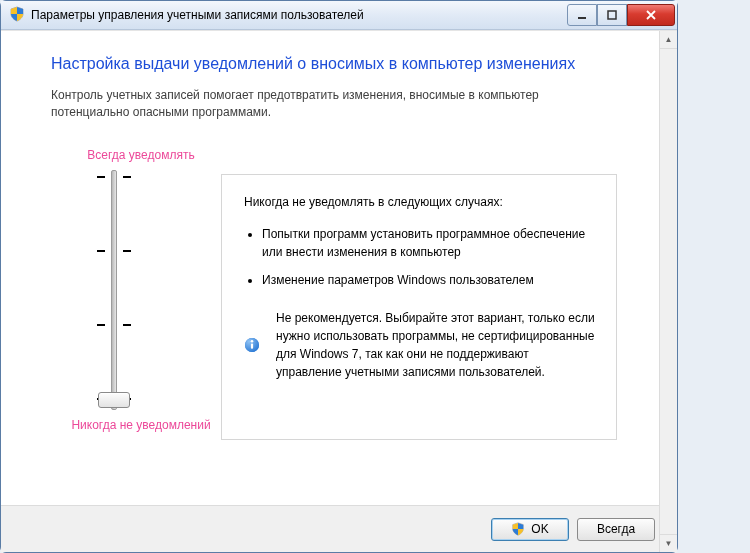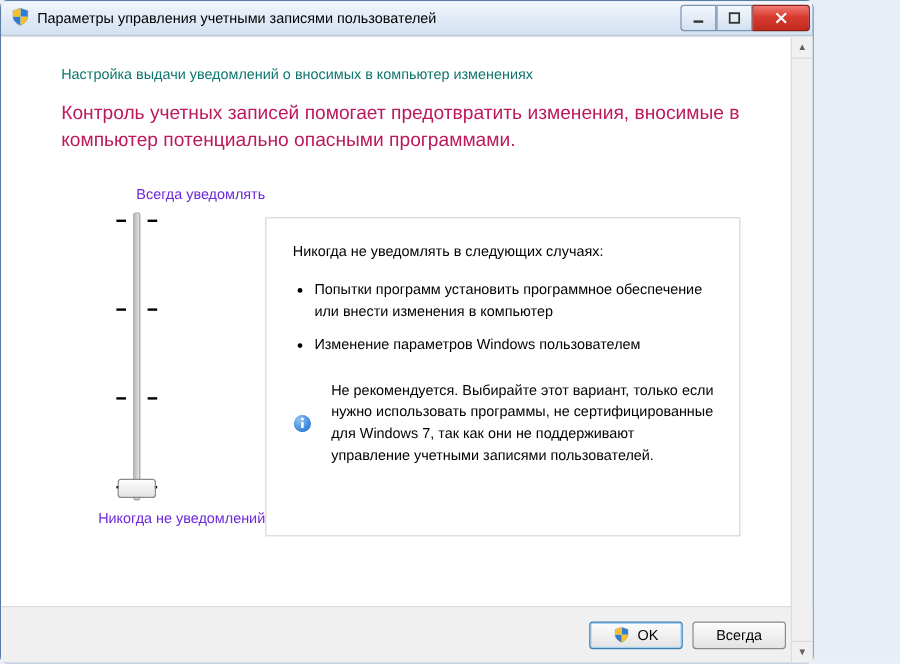--- a/index.html
+++ b/index.html
@@ -82,49 +82,49 @@
     color: #606060;
     font-size: 8px;
   }
   .scroll-arrow.top { top: 0; border-bottom: 1px solid #dcdcdc; }
   .scroll-arrow.bot { bottom: 0; border-top: 1px solid #dcdcdc; }
   .content {
     padding: 24px 60px 10px 50px;
     flex: 1;
   }
   h1 {
-    font-size: 12px;
+    font-size: 16px;
     font-weight: normal;
-    color: #0f766e;
+    color: #1d4ed8;
     margin: 0 0 14px 0;
   }
   .intro {
-    font-size: 16px;
-    color: #be185d;
+    font-size: 12px;
+    color: #404040;
     line-height: 1.45;
     margin-bottom: 2px;
   }
   a.help-link {
     color: #0066cc;
     text-decoration: none;
     border-bottom: 1px dotted #0066cc;
     font-size: 12px;
   }
   .slider-area {
     margin-top: 26px;
     display: flex;
   }
   .slider-col {
     width: 170px;
     position: relative;
   }
   .slider-label-top, .slider-label-bot {
     font-size: 12px;
-    color: #6d28d9;
-    text-align: right;
+    color: #ec4899;
+    text-align: center;
     margin-left: 10px;
     margin-bottom: 8px;
   }
   .slider-label-bot { margin-top: 8px; }
   .slider-widget {
     position: relative;
     height: 240px;
     margin-left: 50px;
   }
   .slider-track {

